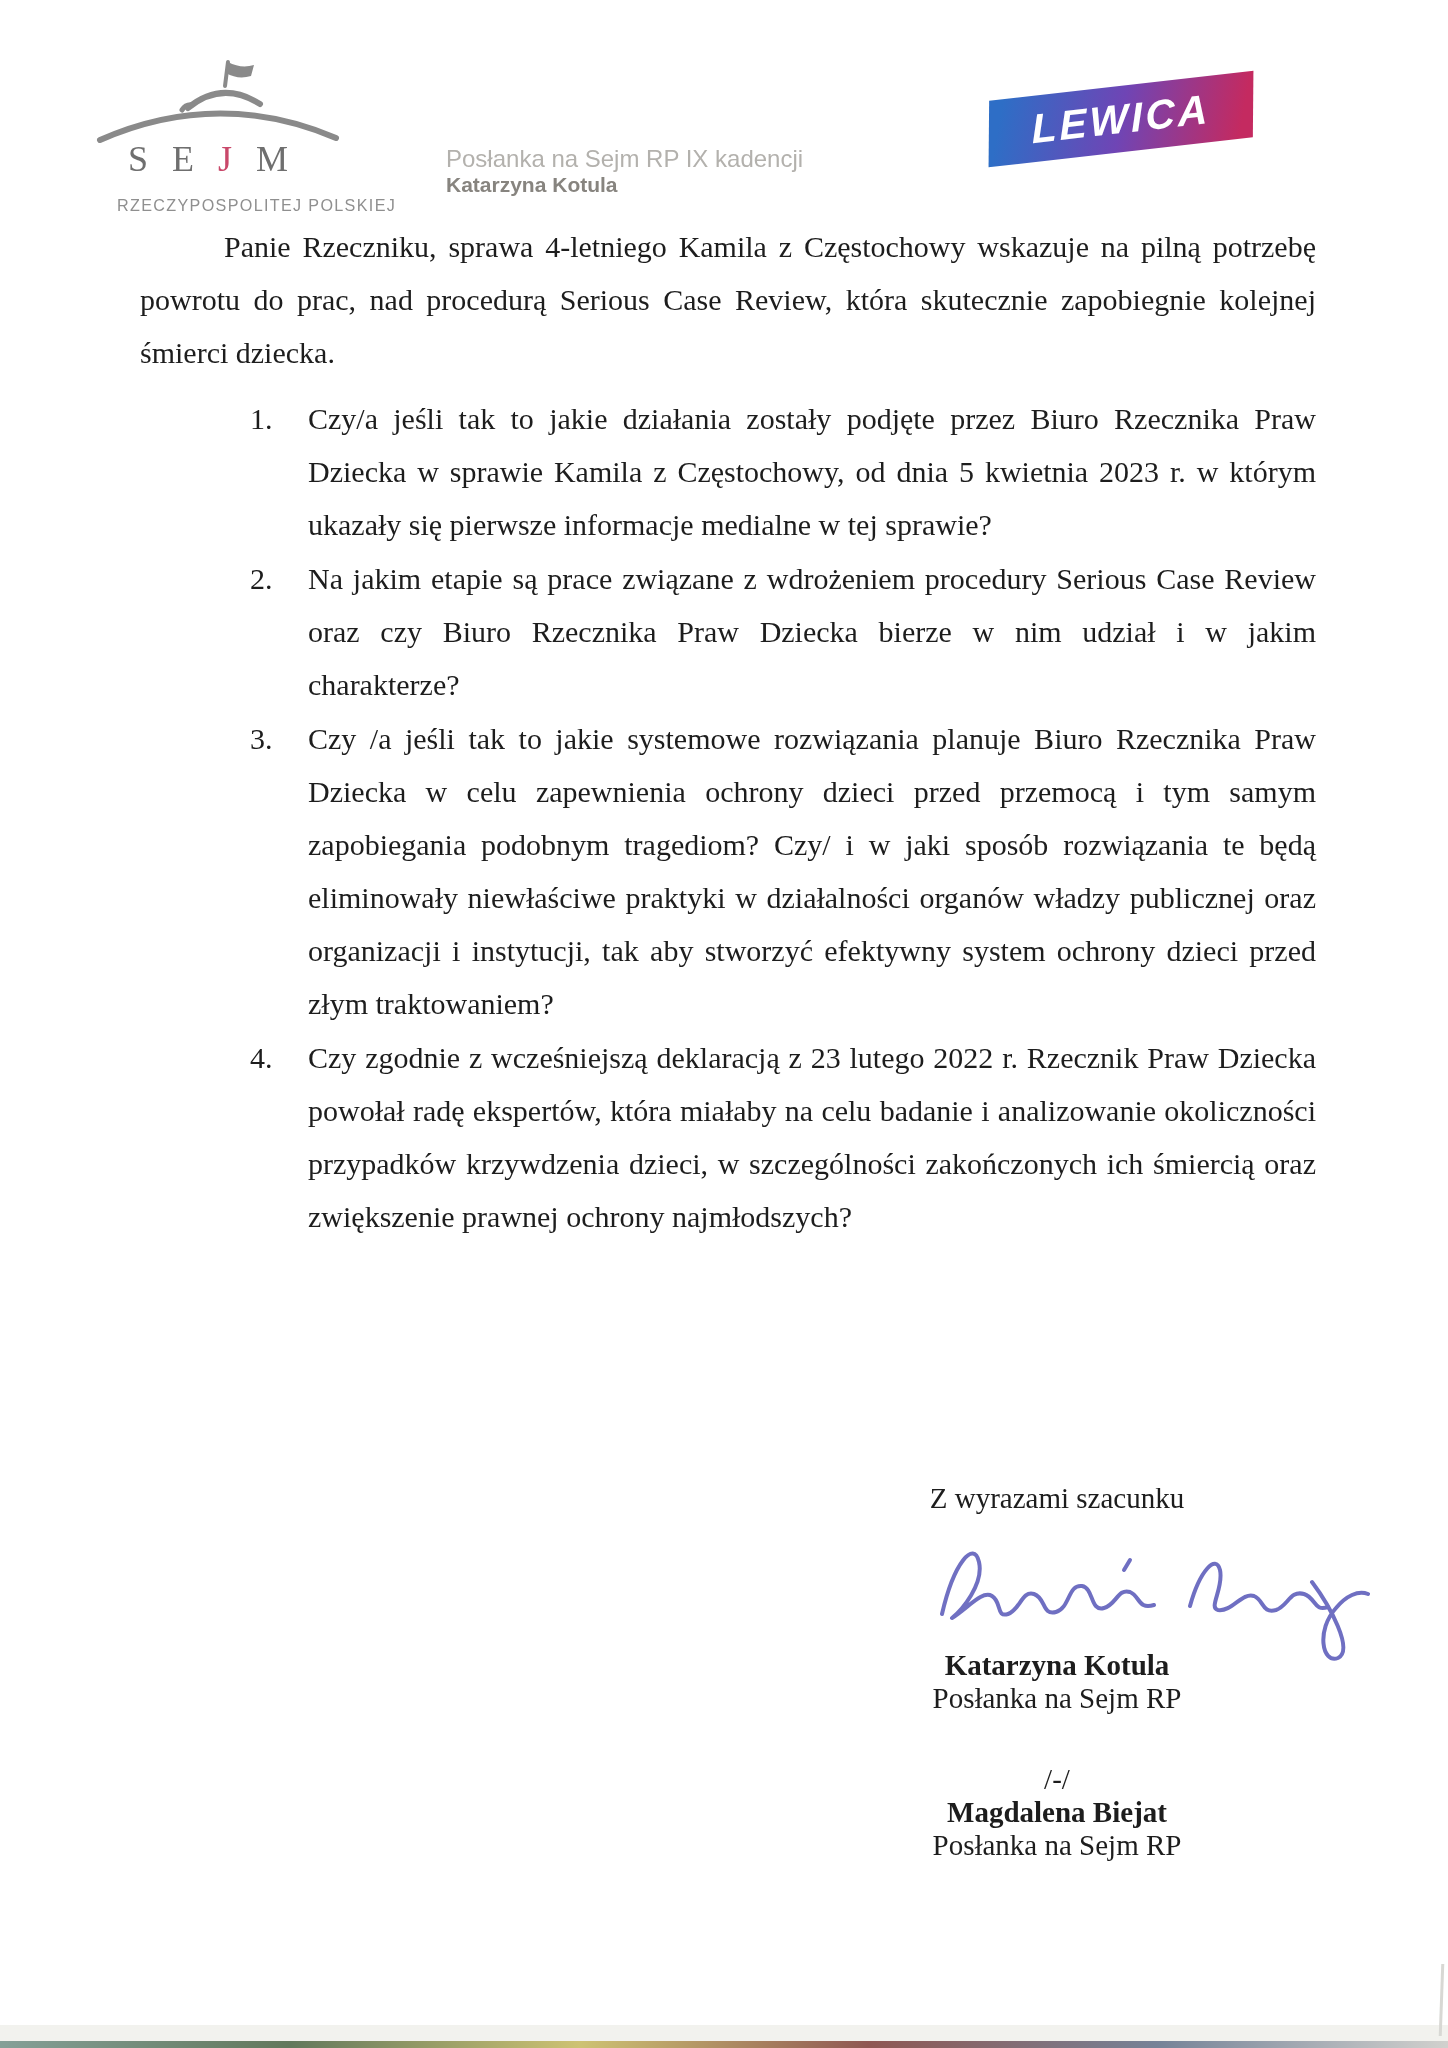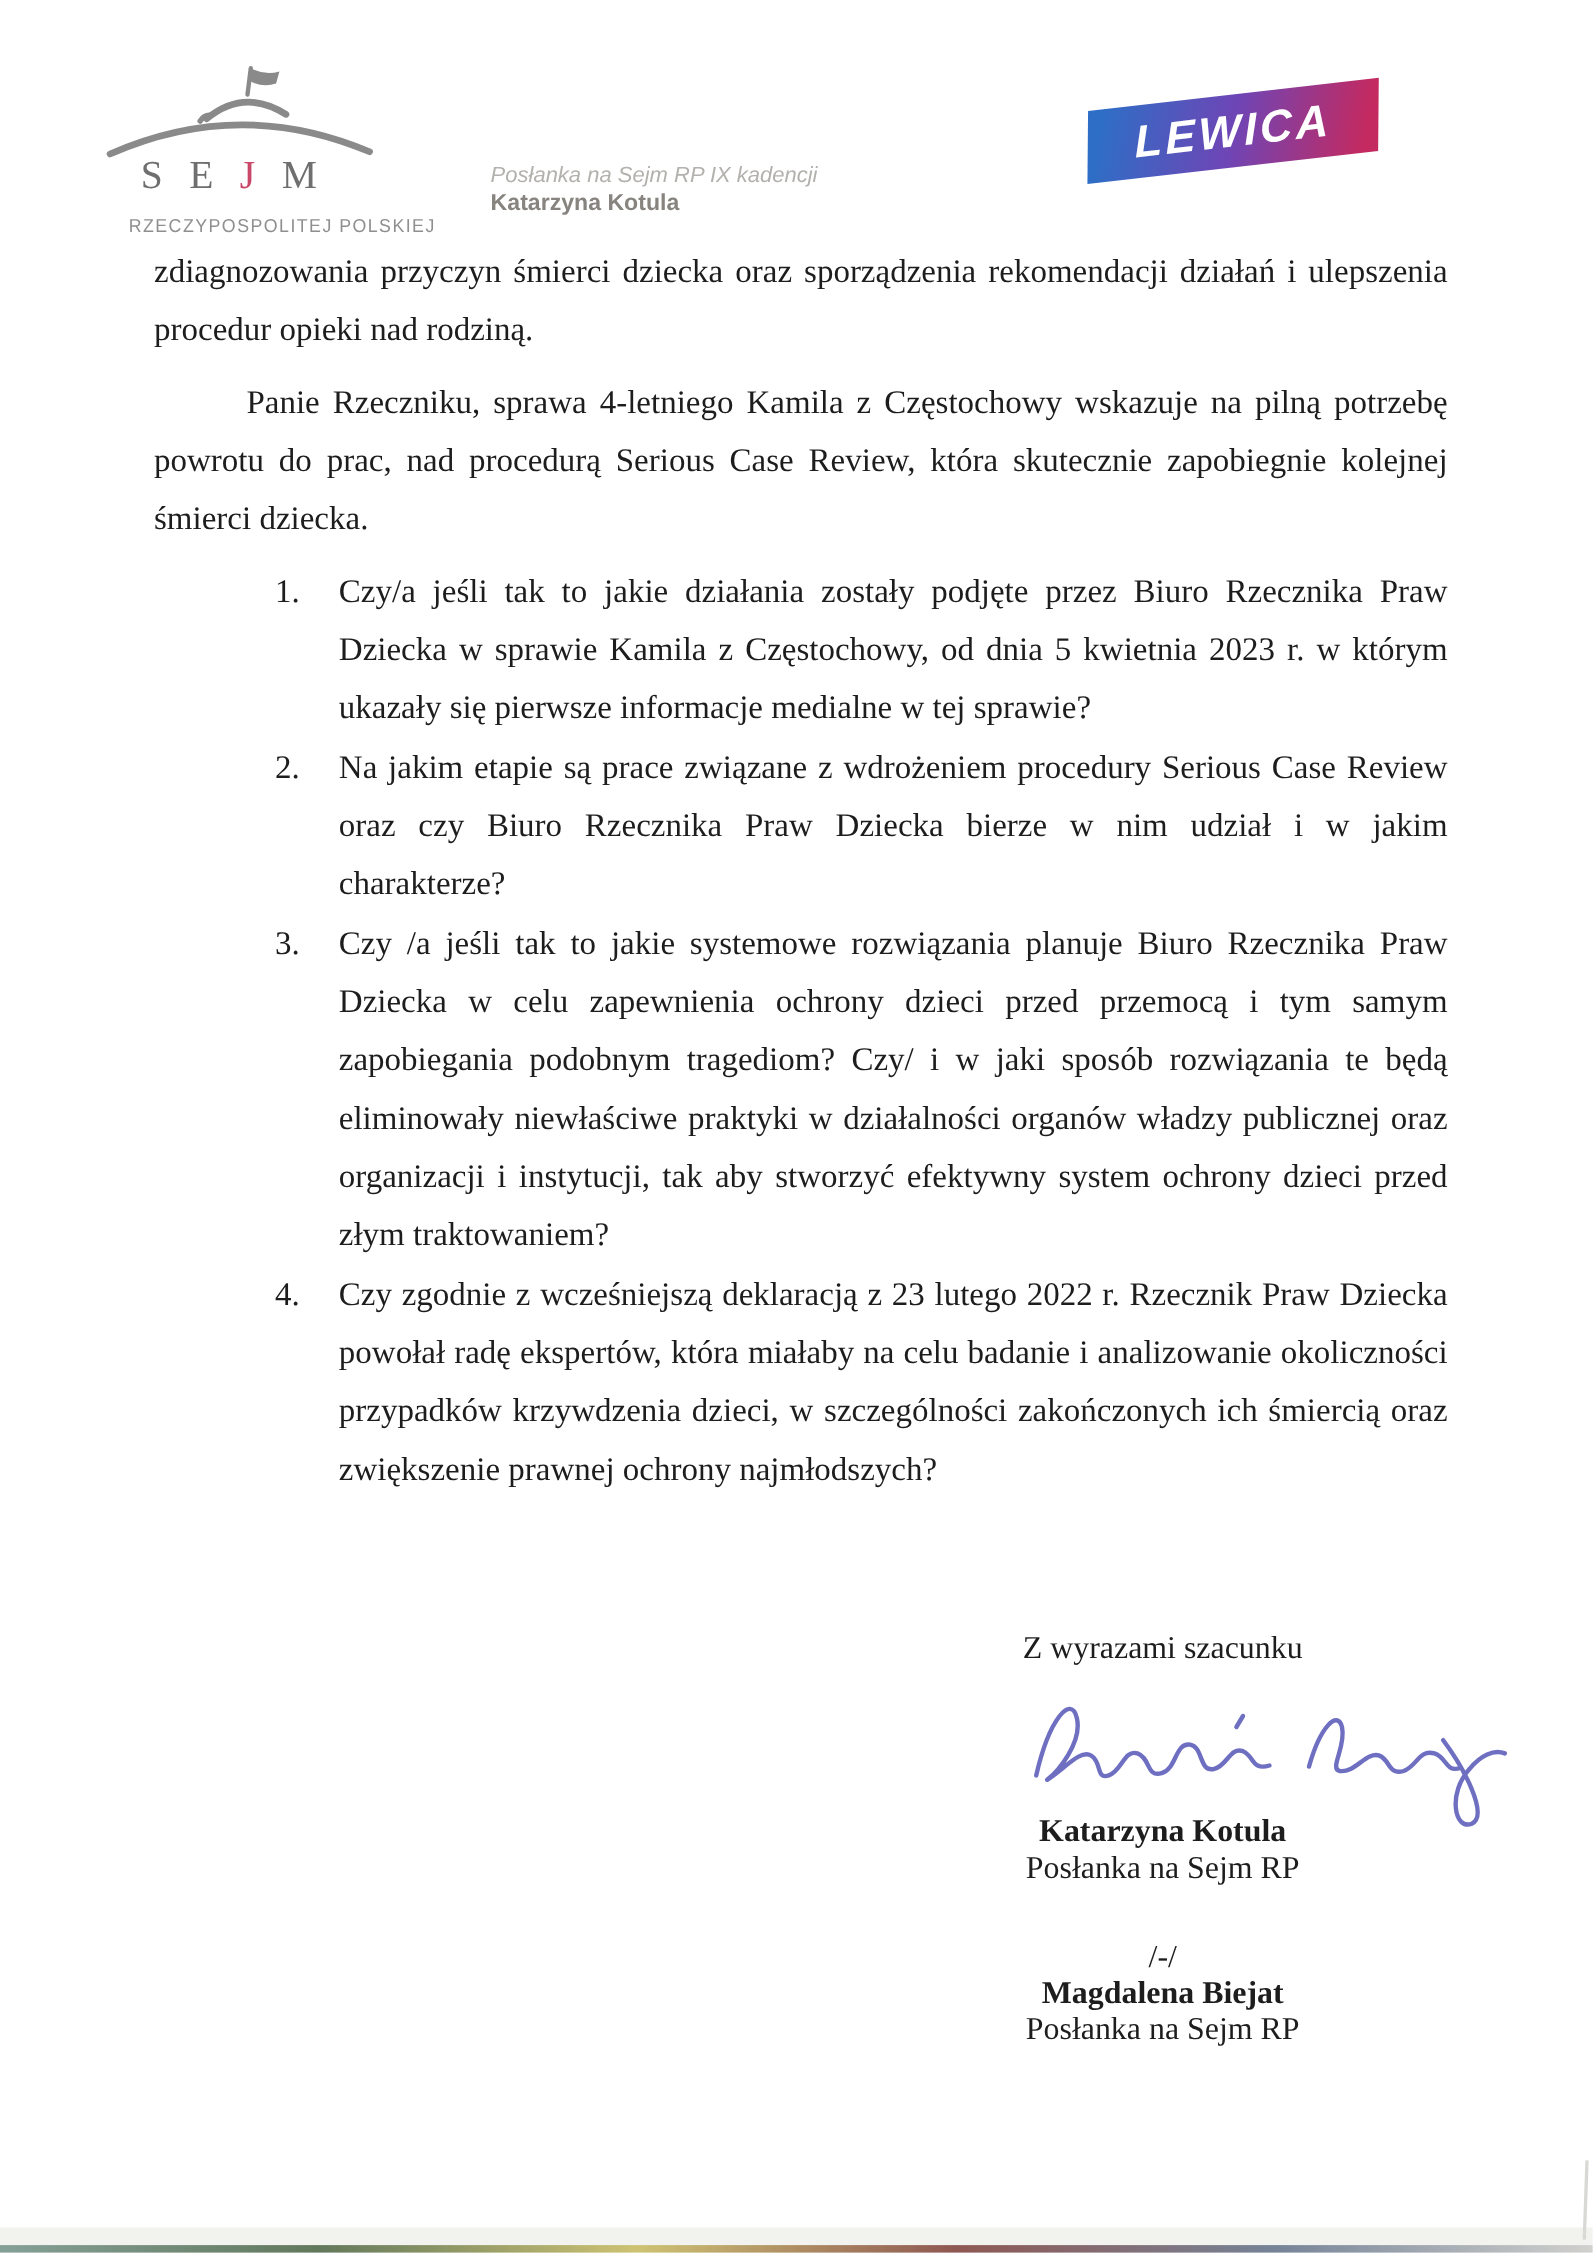--- a/index.html
+++ b/index.html
@@ -7,21 +7,21 @@
        font-family:"Liberation Serif", serif;color:#1c1c1c;}
   .abs{position:absolute;}
 
   
   .sejm-letters{position:absolute;left:128px;top:138px;font-family:"Liberation Serif",serif;
     font-size:36px;color:#6f6f6f;letter-spacing:24px;font-weight:400;}
   .sejm-letters .red-j{font-weight:400;}
   .sejm-subtitle{position:absolute;left:117px;top:196px;font-family:"Liberation Sans",sans-serif;
     font-size:17px;color:#8f8f8f;letter-spacing:1.4px;transform:scaleX(.95);transform-origin:left;}
   .sender{position:absolute;left:446px;top:146px;font-family:"Liberation Sans",sans-serif;line-height:26px;}
-  .sender .l1{color:#b3b1ad;font-size:20px;font-style:italic;}
+  .sender .l1{color:#b3b1ad;font-size:24px;}
   .sender .l2{color:#87847f;font-size:21px;font-weight:bold;}
   .lewica{position:absolute;left:988px;top:86px;width:266px;height:66px;
     transform:rotate(-6.5deg) skewX(-7deg);display:flex;align-items:center;justify-content:center;}
   .lewica span{font-family:"Liberation Sans",sans-serif;font-weight:900;font-style:italic;
     font-size:41px;color:#ffffff;letter-spacing:3px;transform:skewX(3deg);}
 
   
   .doc{position:absolute;left:140px;top:220px;width:1176px;font-size:30px;line-height:53px;
     text-align:justify;color:#1d1d1d;}
   .doc p{margin:0 0 13px 0;}
@@ -65,21 +65,20 @@
 <div class="sender">
   <div class="l1">Posłanka na Sejm RP IX kadencji</div>
   <div class="l2">Katarzyna Kotula</div>
 </div>
 
 <div class="lewica" style="background: linear-gradient(100deg, rgb(46, 110, 198) 5%, rgb(111, 69, 181) 50%, rgb(196, 42, 96) 95%);">
   <span>LEWICA</span>
 </div>
 
 <div class="doc">
-  <p>zdiagnozowania przyczyn śmierci dziecka oraz sporządzenia rekomendacji działań i ulepszenia procedur opieki nad rodziną.</p>
   <p class="ind">Panie Rzeczniku, sprawa 4-letniego Kamila z Częstochowy wskazuje na pilną potrzebę powrotu do prac, nad procedurą Serious Case Review, która skutecznie zapobiegnie kolejnej śmierci dziecka.</p>
 
 
   <div class="qlist">
     <div class="qrow">
       <div class="qnum">1.</div>
       <div class="qtext">Czy/a jeśli tak to jakie działania zostały podjęte przez Biuro Rzecznika Praw Dziecka w sprawie Kamila z Częstochowy, od dnia 5 kwietnia 2023 r. w którym ukazały się pierwsze informacje medialne w tej sprawie?</div>
     </div>
     <div class="qrow">
       <div class="qnum">2.</div>

